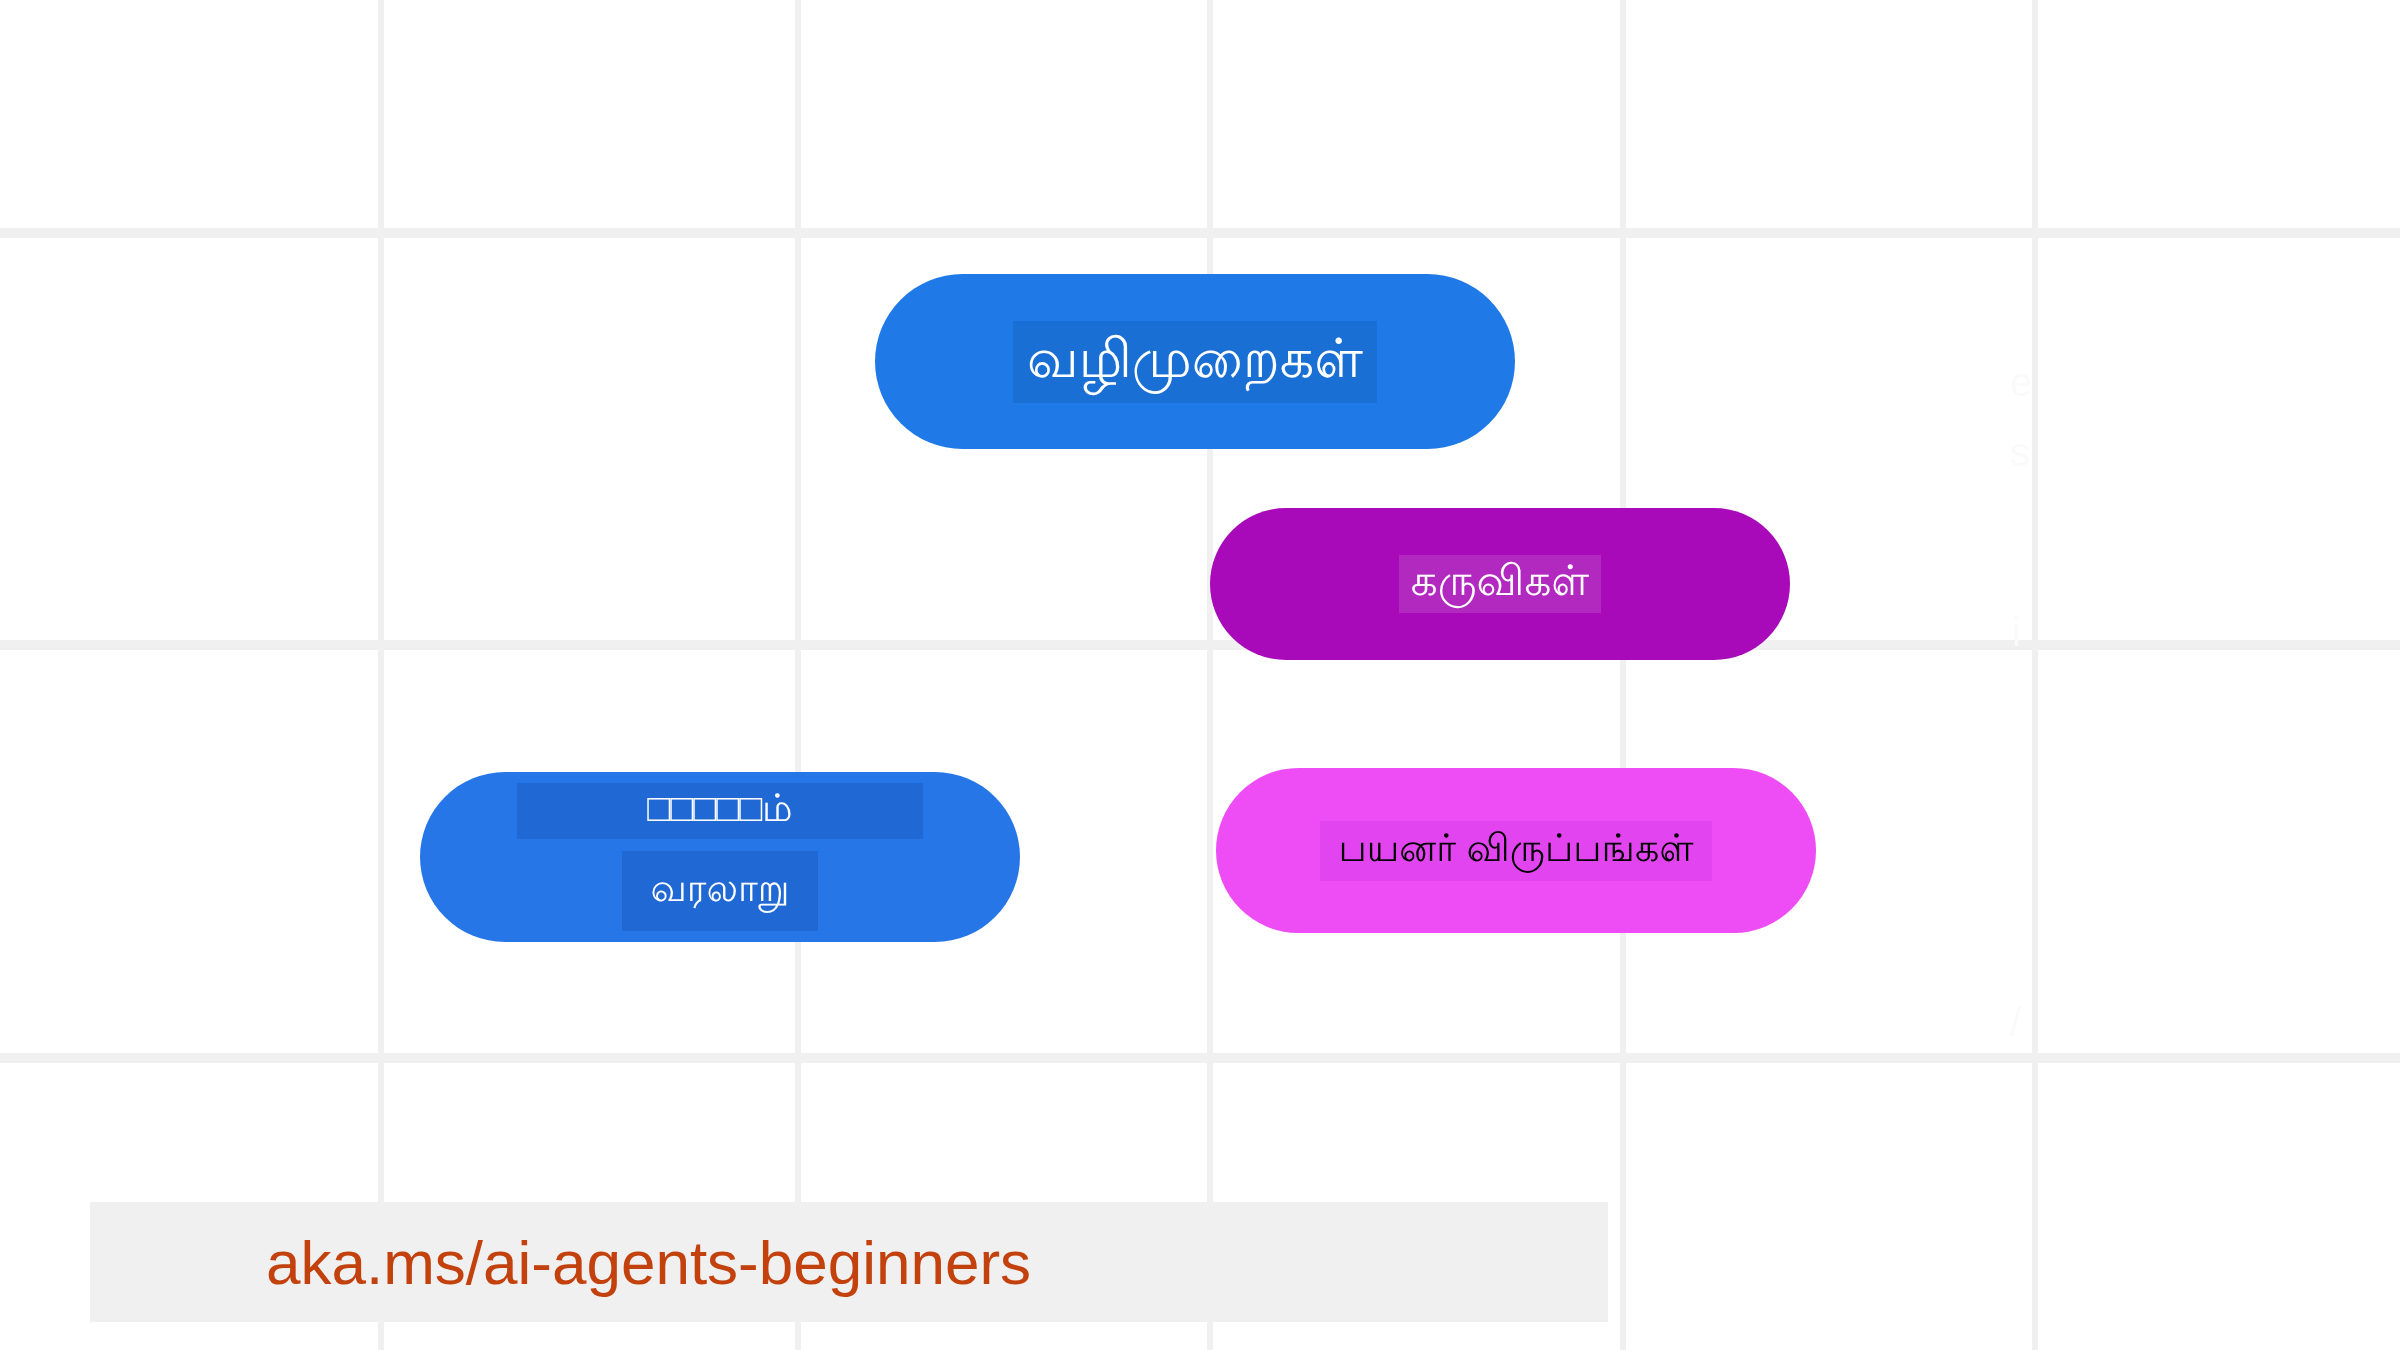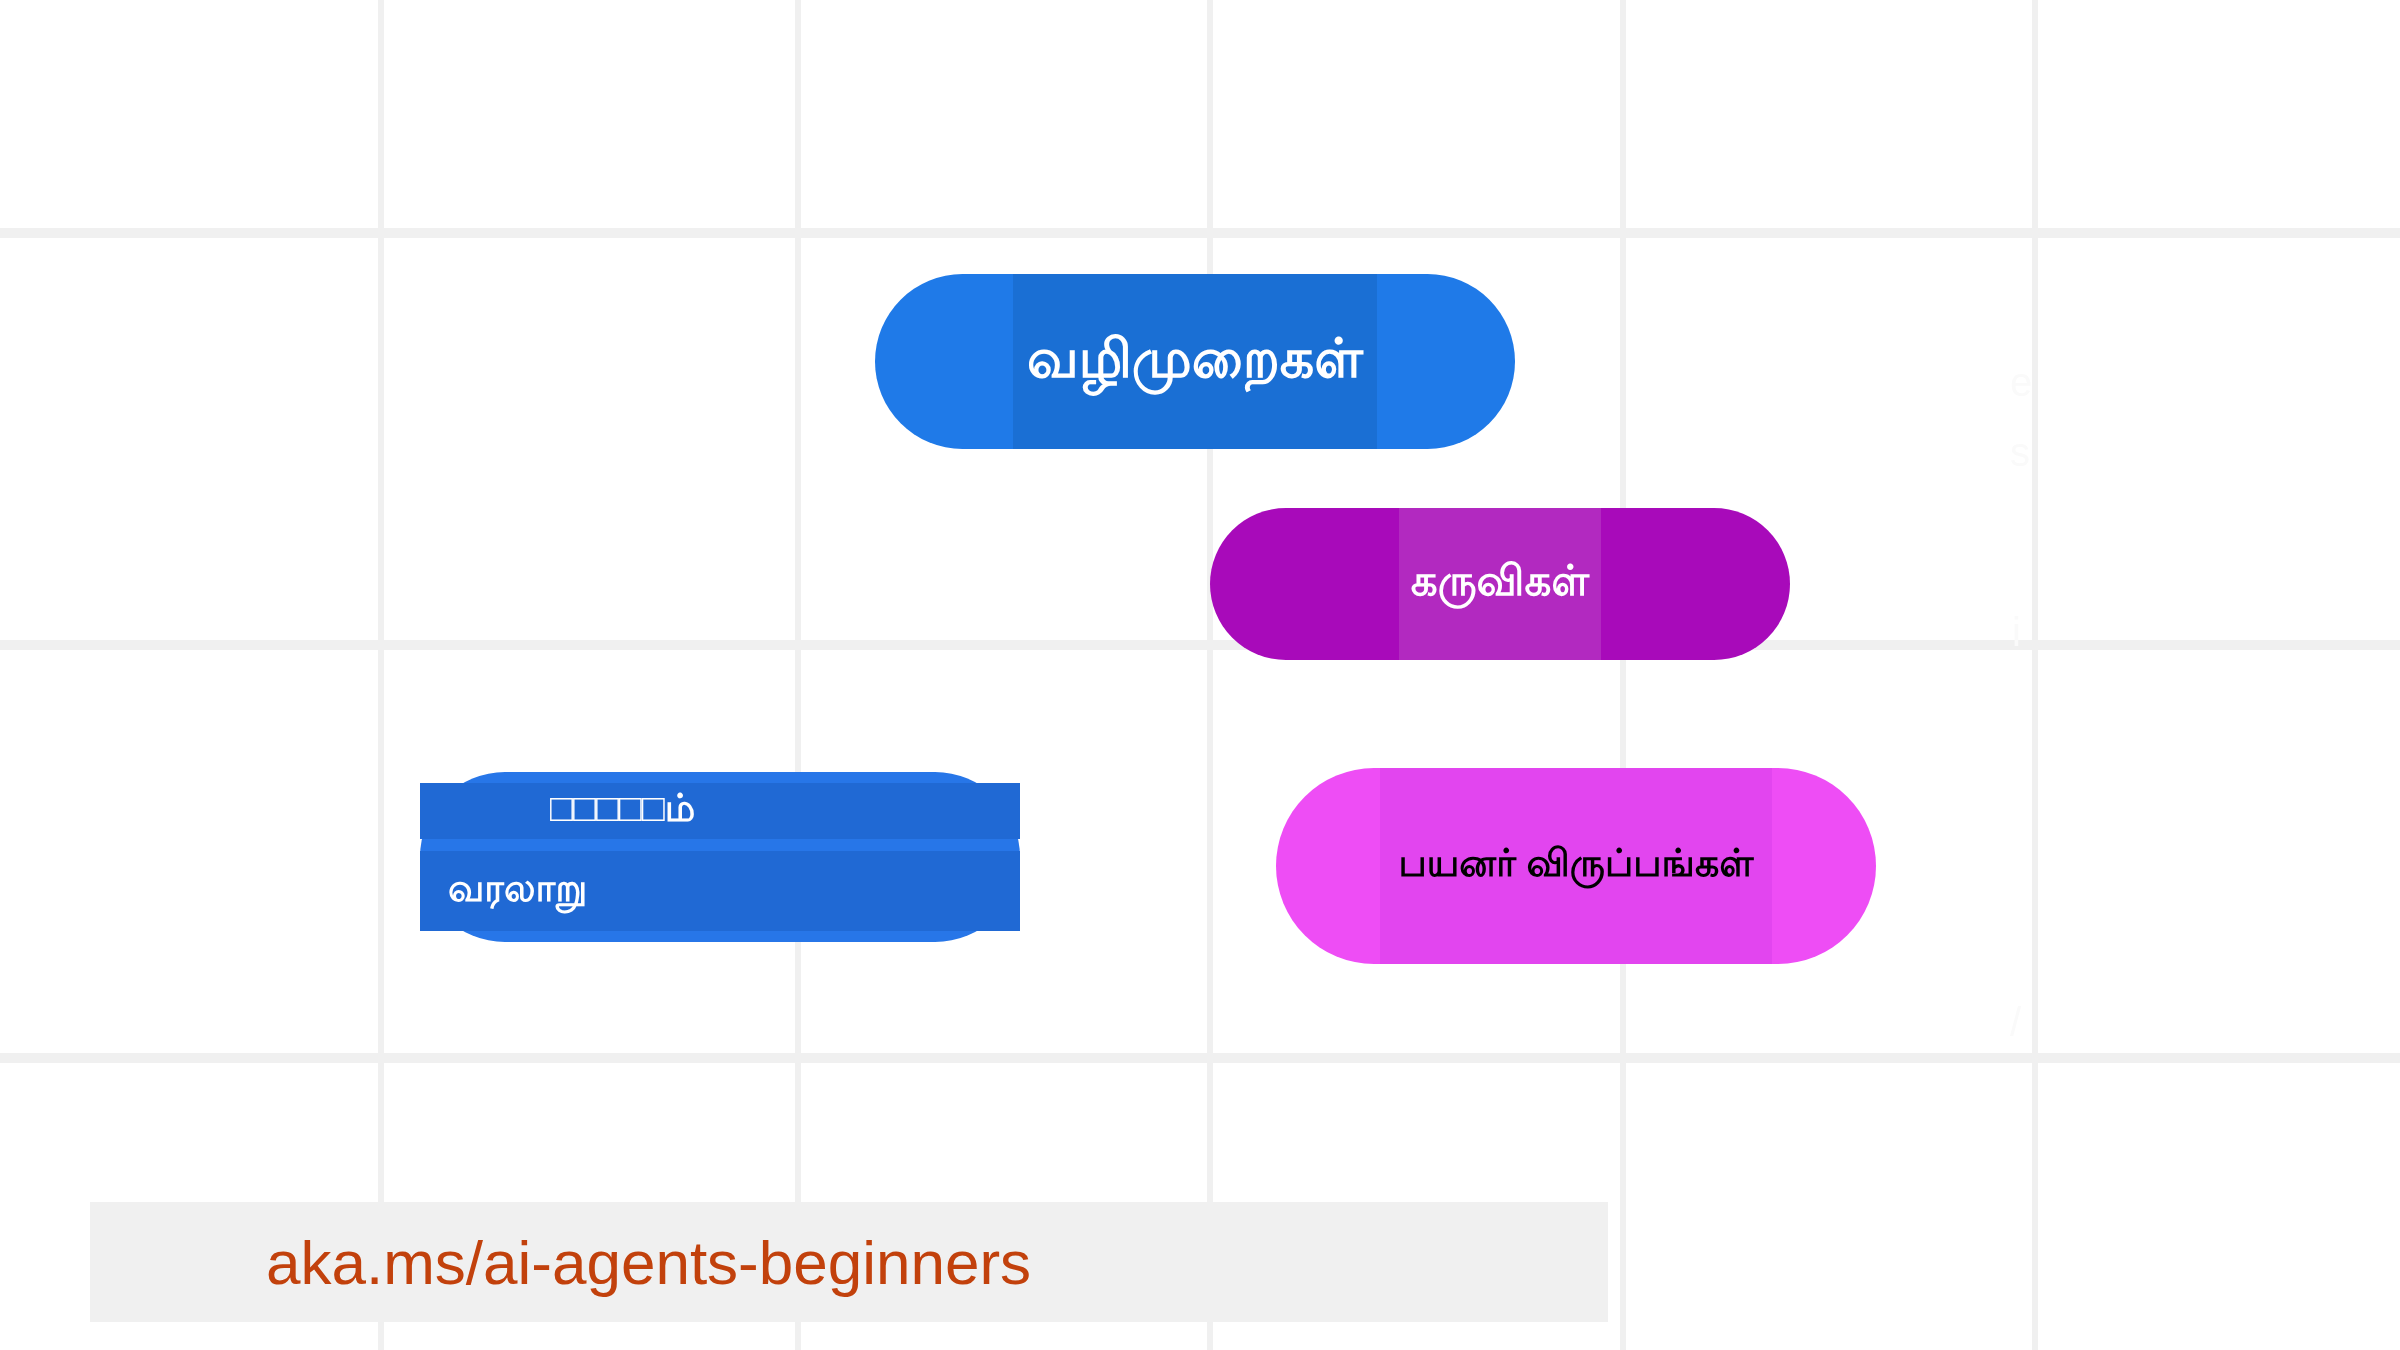--- a/index.html
+++ b/index.html
@@ -68,23 +68,23 @@
     color: #000000;
     white-space: nowrap;
     font-family: "Liberation Sans", "DejaVu Sans", sans-serif;
   }
 
   
   .pill {
     position: absolute;
     border-radius: 999px;
     display: flex;
+    align-items: center;
     justify-content: center;
     box-sizing: border-box;
-    font-weight: bold;
   }
   .pill-hl {
     display: inline-flex;
     flex-direction: column;
     align-items: center;
     justify-content: center;
     padding: 2px 10px;
     white-space: nowrap;
   }
 
@@ -148,24 +148,24 @@
     font-size: 38px;
     color: #ffffff;
     padding: 4px 16px;
     margin: 3px 0;
   }
   .pill-history .line.l1 { padding: 4px 130px 4px 130px; }
   .pill-history .line.l2 { padding: 16px 28px; }
 
   
   .pill-prefs {
-    left: 1276px;
+    left: 1216px;
     top: 768px;
     width: 600px;
-    height: 196px;
+    height: 165px;
     background: #ee4df5;
   }
   .pill-prefs .pill-hl {
     background: #e245ef;
     font-size: 38px;
     color: #000000;
     padding: 6px 18px;
   }
 
   

